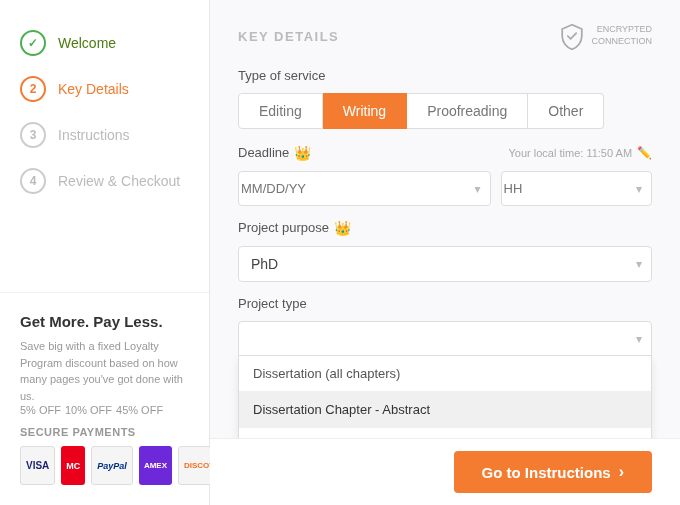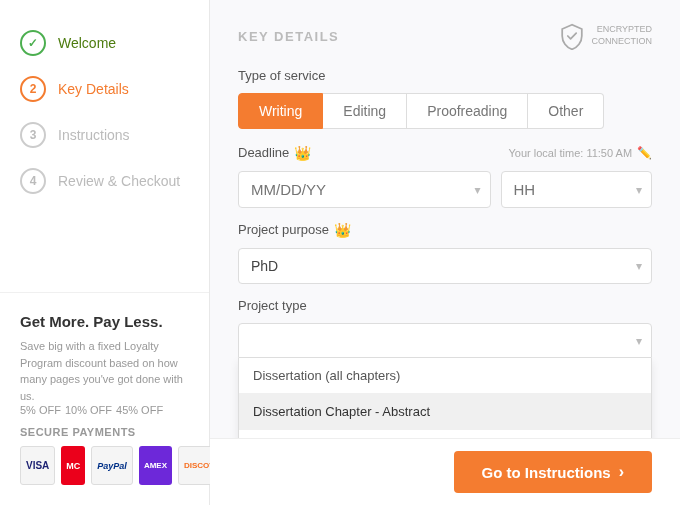--- a/index.html
+++ b/index.html
@@ -198,25 +198,25 @@
       display: flex;
       gap: 10px;
       margin-bottom: 14px;
     }
     .select-wrapper {
       position: relative;
       flex: 1;
     }
     .select-wrapper select, .select-input {
       width: 100%;
-      padding: 9px 30px 9px 12px;
+      padding: 9px 30px 9px 2px;
       border: 1px solid #ddd;
       border-radius: 4px;
       background: #fff;
-      font-size: 15px;
+      font-size: 13px;
       color: #aaa;
       appearance: none;
       cursor: pointer;
       outline: none;
     }
     .select-arrow {
       position: absolute;
       right: 10px;
       top: 50%;
       transform: translateY(-50%);
@@ -362,22 +362,22 @@
           <path d="M14 20l4 4 8-8" stroke="#aaa" stroke-width="2.5" stroke-linecap="round" stroke-linejoin="round"></path>
         </svg>
         <div class="encrypted-text">ENCRYPTED<br>CONNECTION</div>
       </div>
     </div>
 
     <div class="field-label">
       <span>Type of service</span>
     </div>
     <div class="service-tabs">
+      <button class="service-tab">Editing</button>
       <button class="service-tab active">Writing</button>
-      <button class="service-tab">Editing</button>
       <button class="service-tab">Proofreading</button>
       <button class="service-tab">Other</button>
     </div>
 
     <div class="deadline-row">
       <div class="field-label" style="margin-bottom:0">
         <span>Deadline</span>
         <span class="crown-icon">👑</span>
       </div>
       <div class="local-time">

